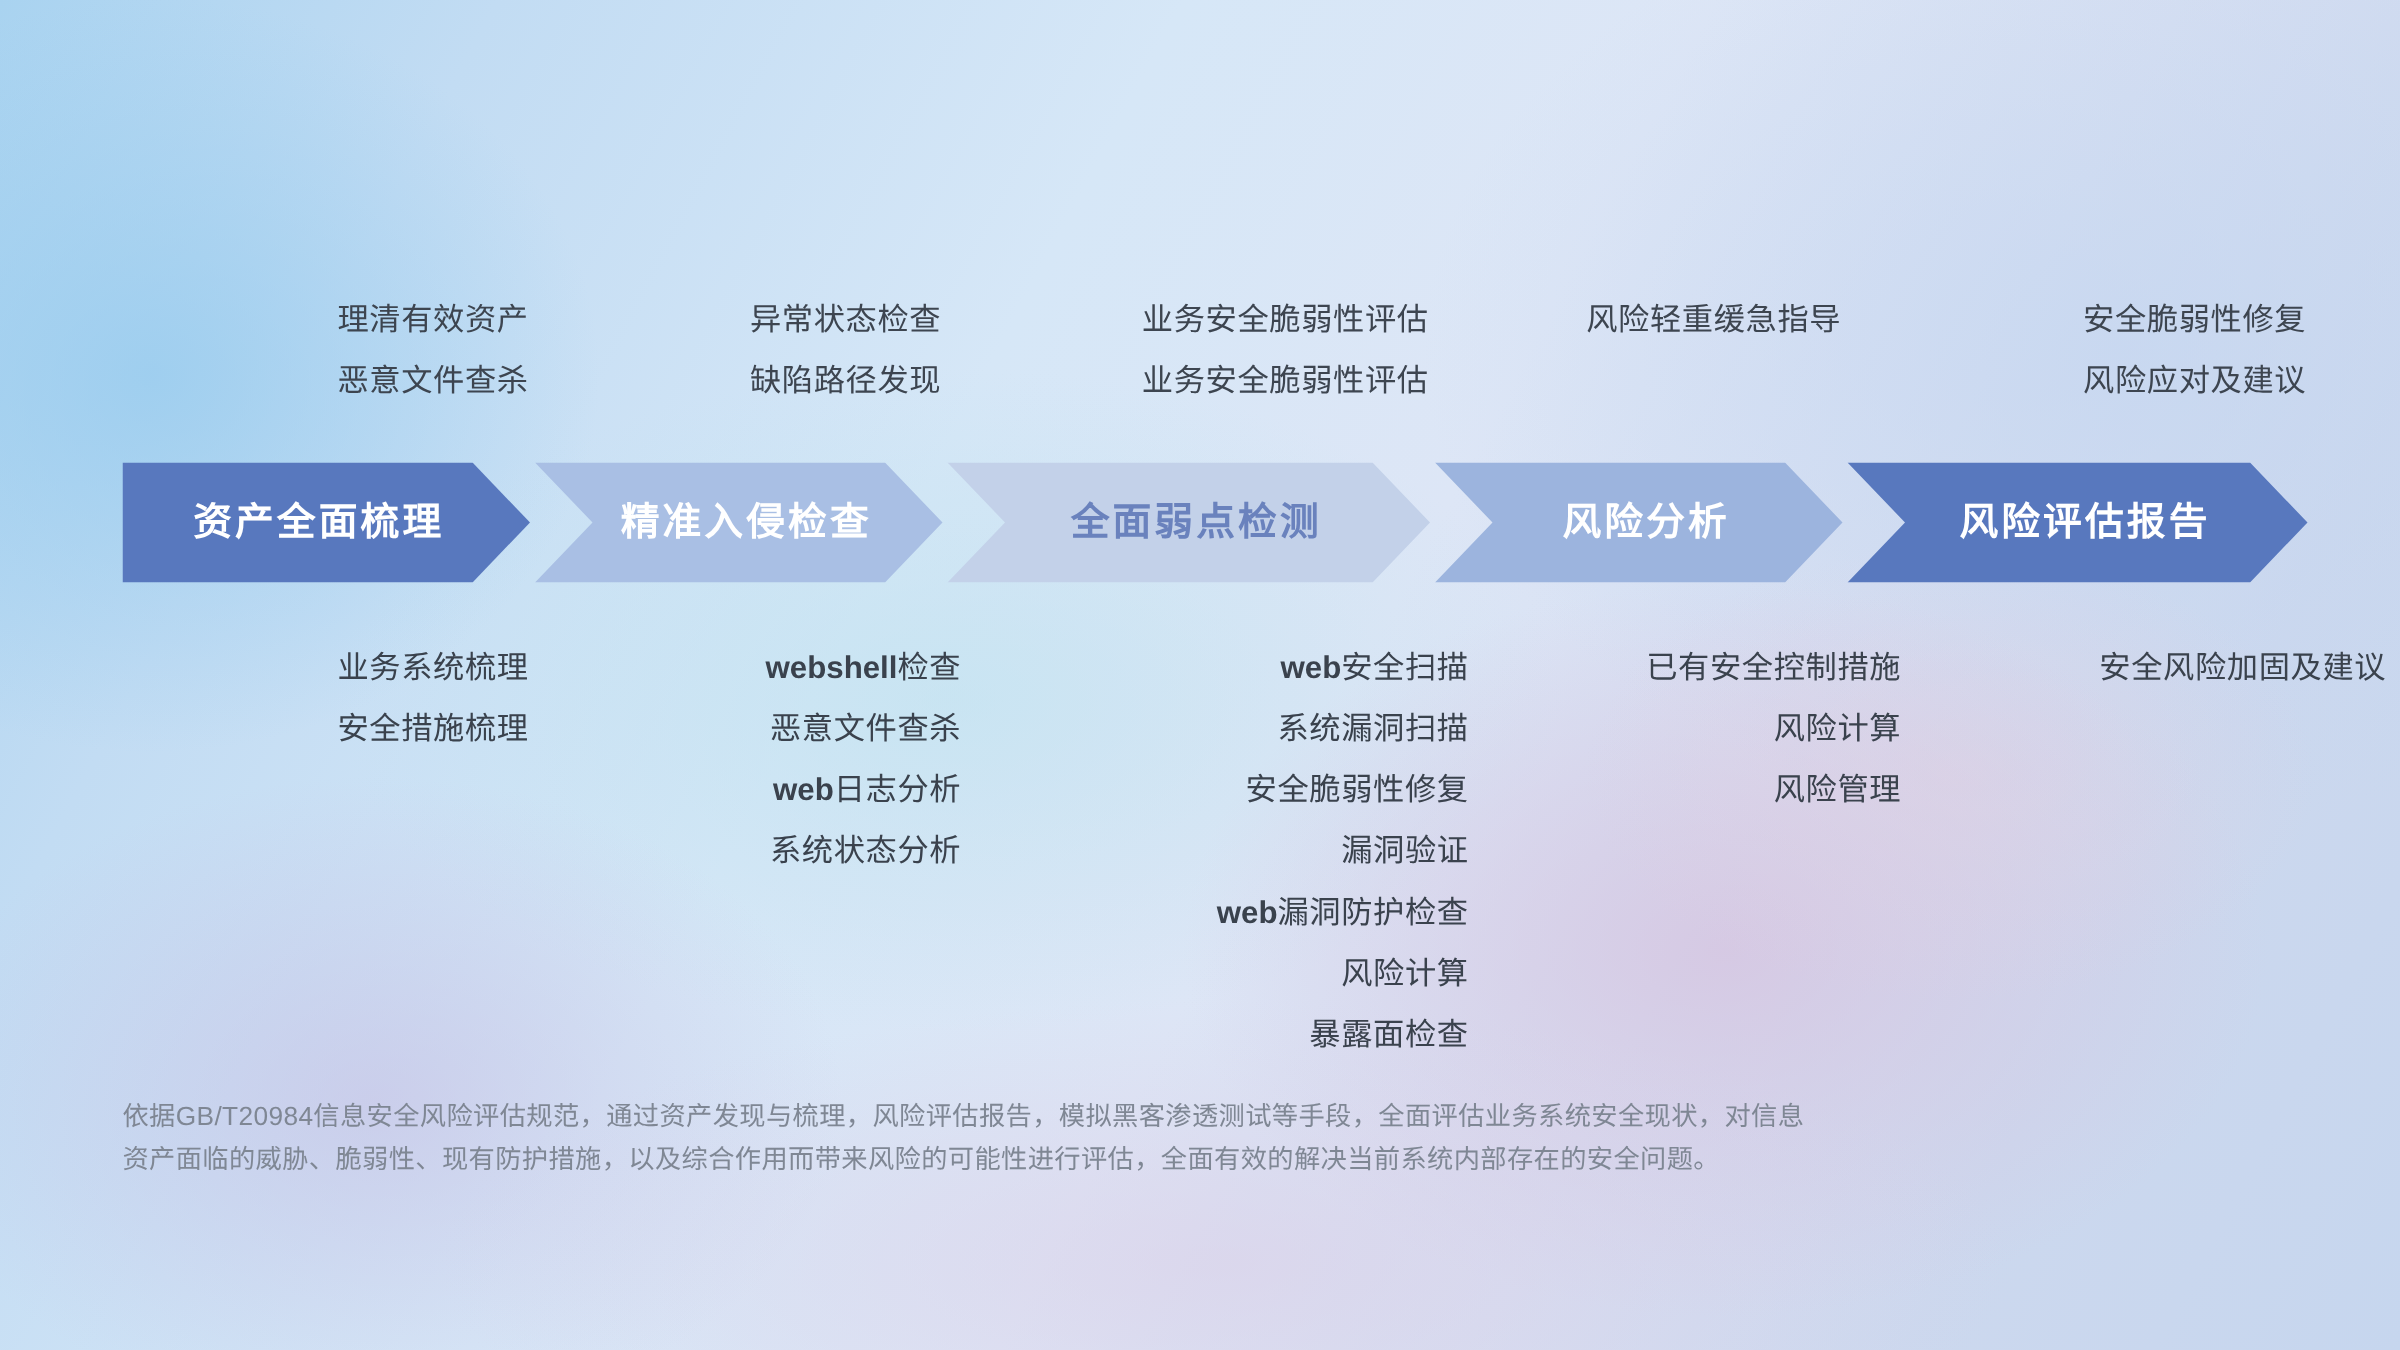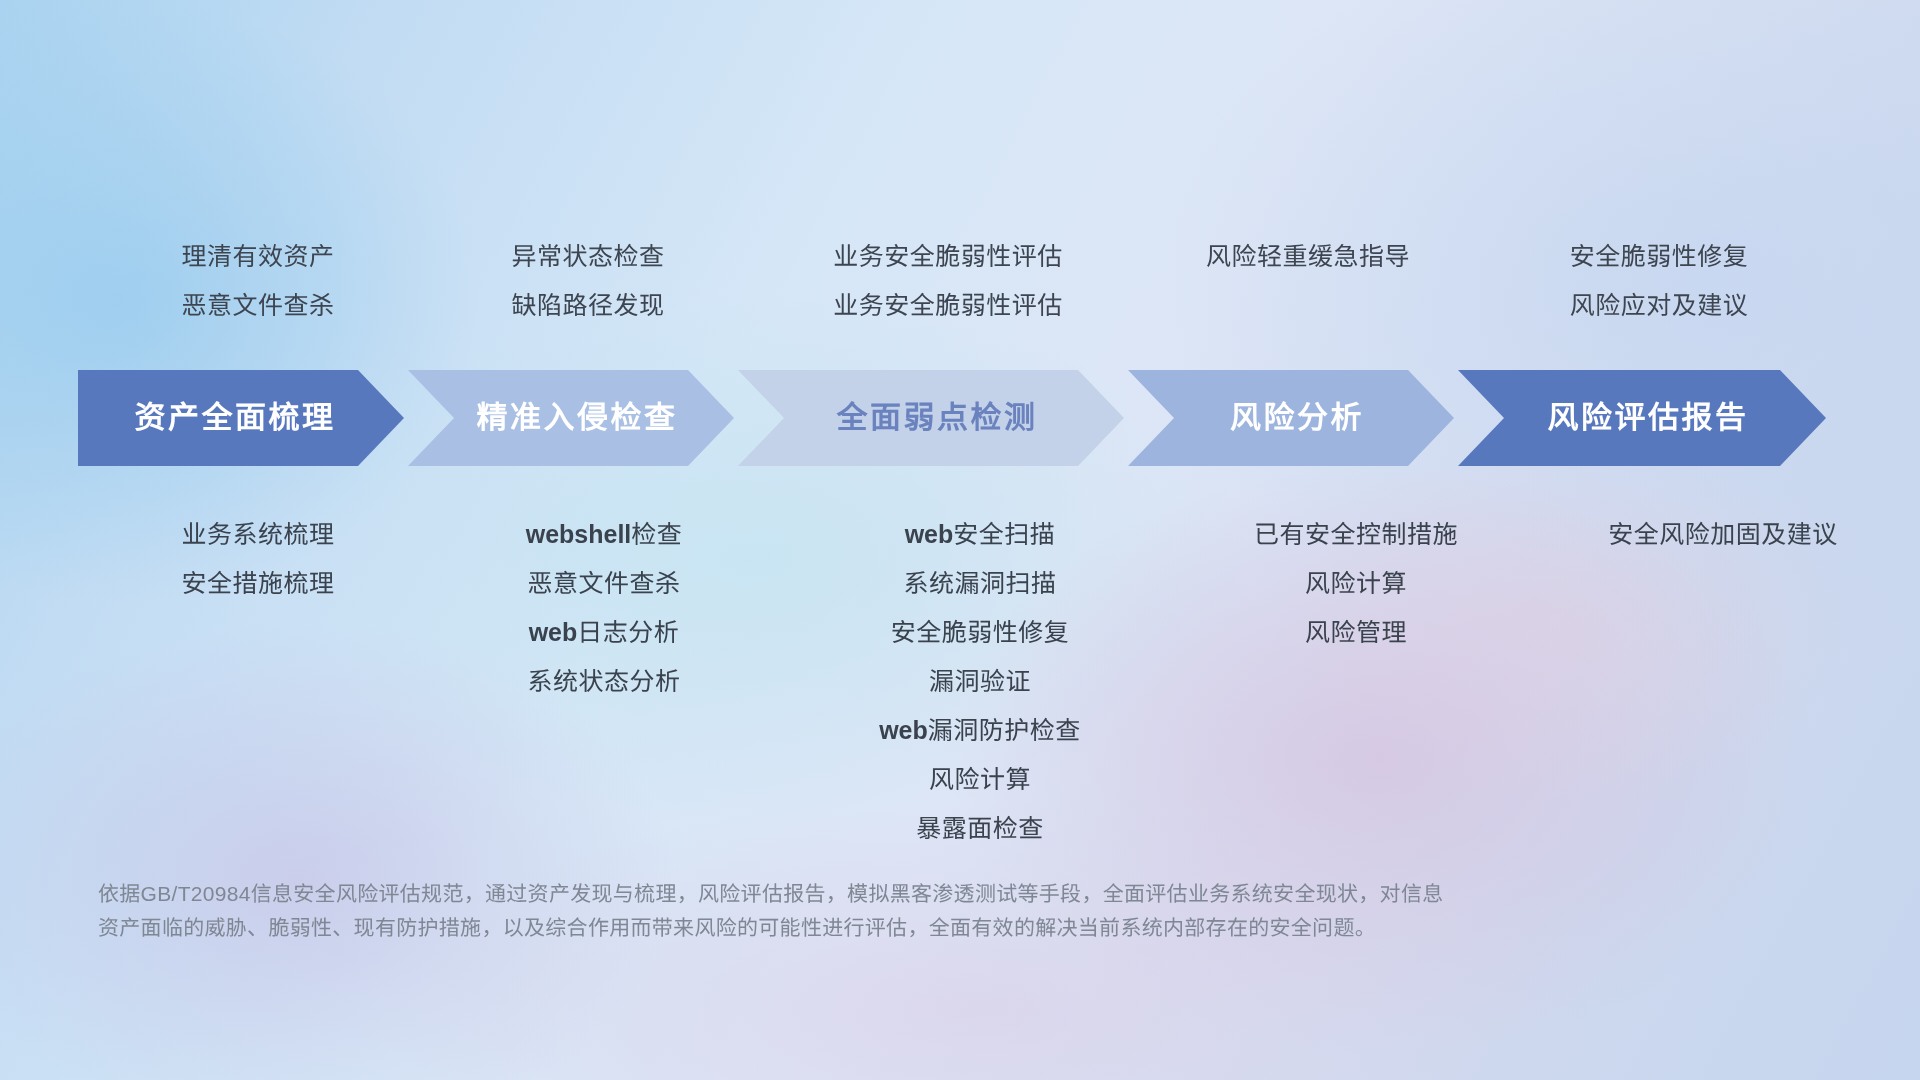--- a/index.html
+++ b/index.html
@@ -42,37 +42,37 @@
   .layer { position: relative; z-index: 2; }
 
   
   .cols {
     position: absolute;
     left: 93px;
     width: 1752px;
     display: grid;
     grid-template-columns: 330px 330px 390px 330px 372px;
   }
-  .col { text-align: center; }
+  .col { text-align: right; }
 
   
   #top-captions { top: 232px; align-items: start; }
   #top-captions .col { padding-top: 0; }
   .cap-line {
     font-size: 25px;
     line-height: 49px;
     color: #3d4550;
     letter-spacing: 0.5px;
     white-space: nowrap;
   }
 
   
   #chevron-band {
     position: absolute;
-    left: 78px;
+    left: 98px;
     top: 370px;
     width: 1752px;
     height: 116px;
   }
   #chevron-band svg { display: block; width: 1752px; height: 96px; }
   .chev-label {
     font-size: 31px;
     font-weight: bold;
     letter-spacing: 2.5px;
     dominant-baseline: middle;

